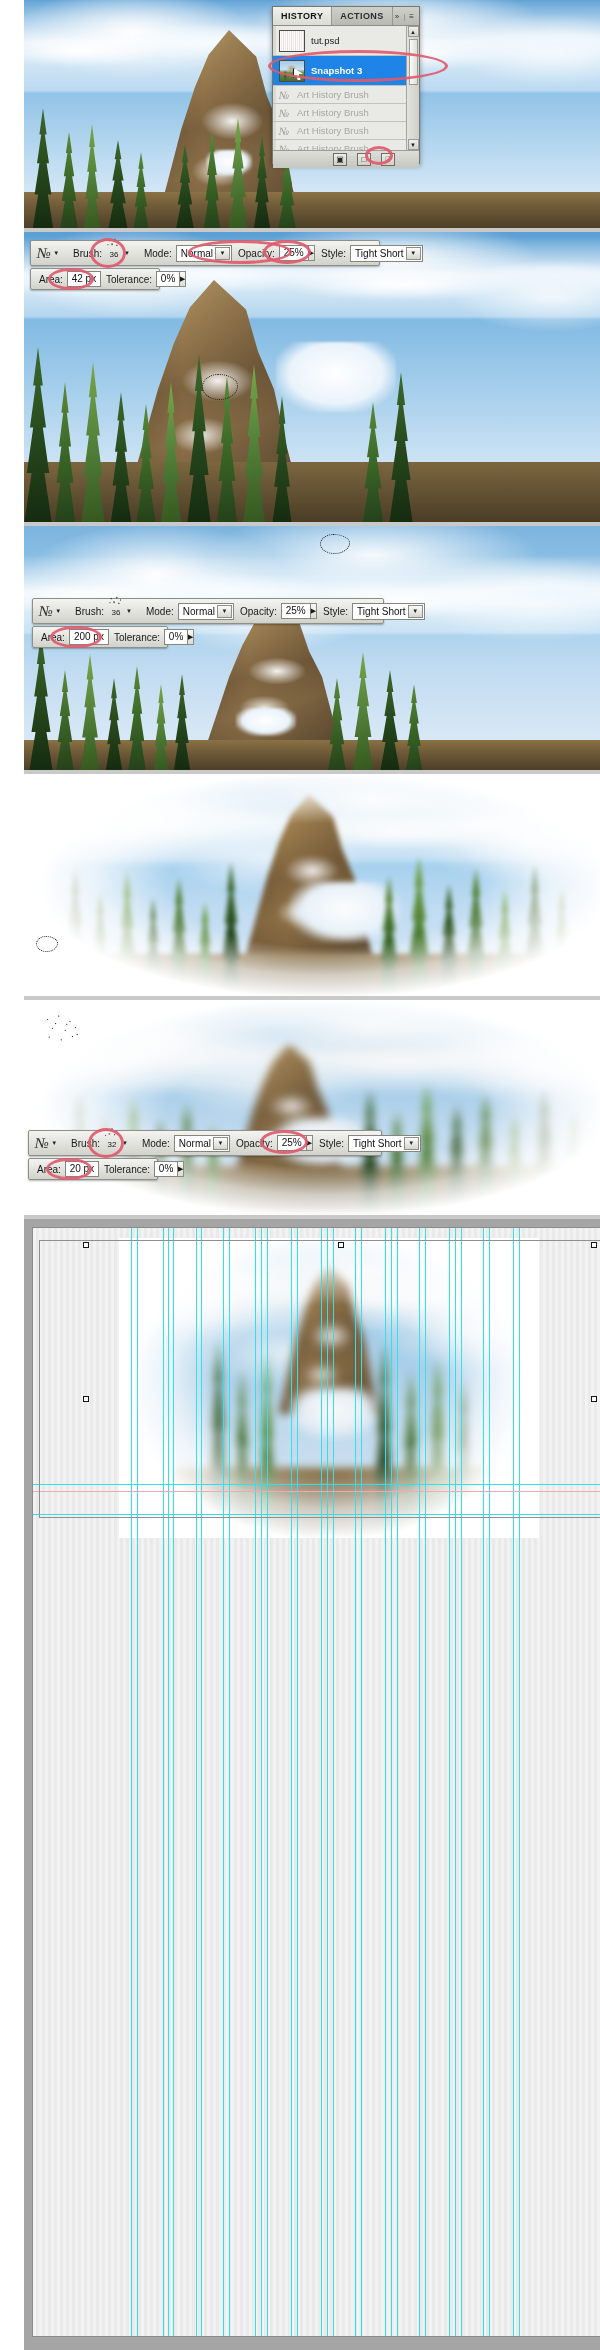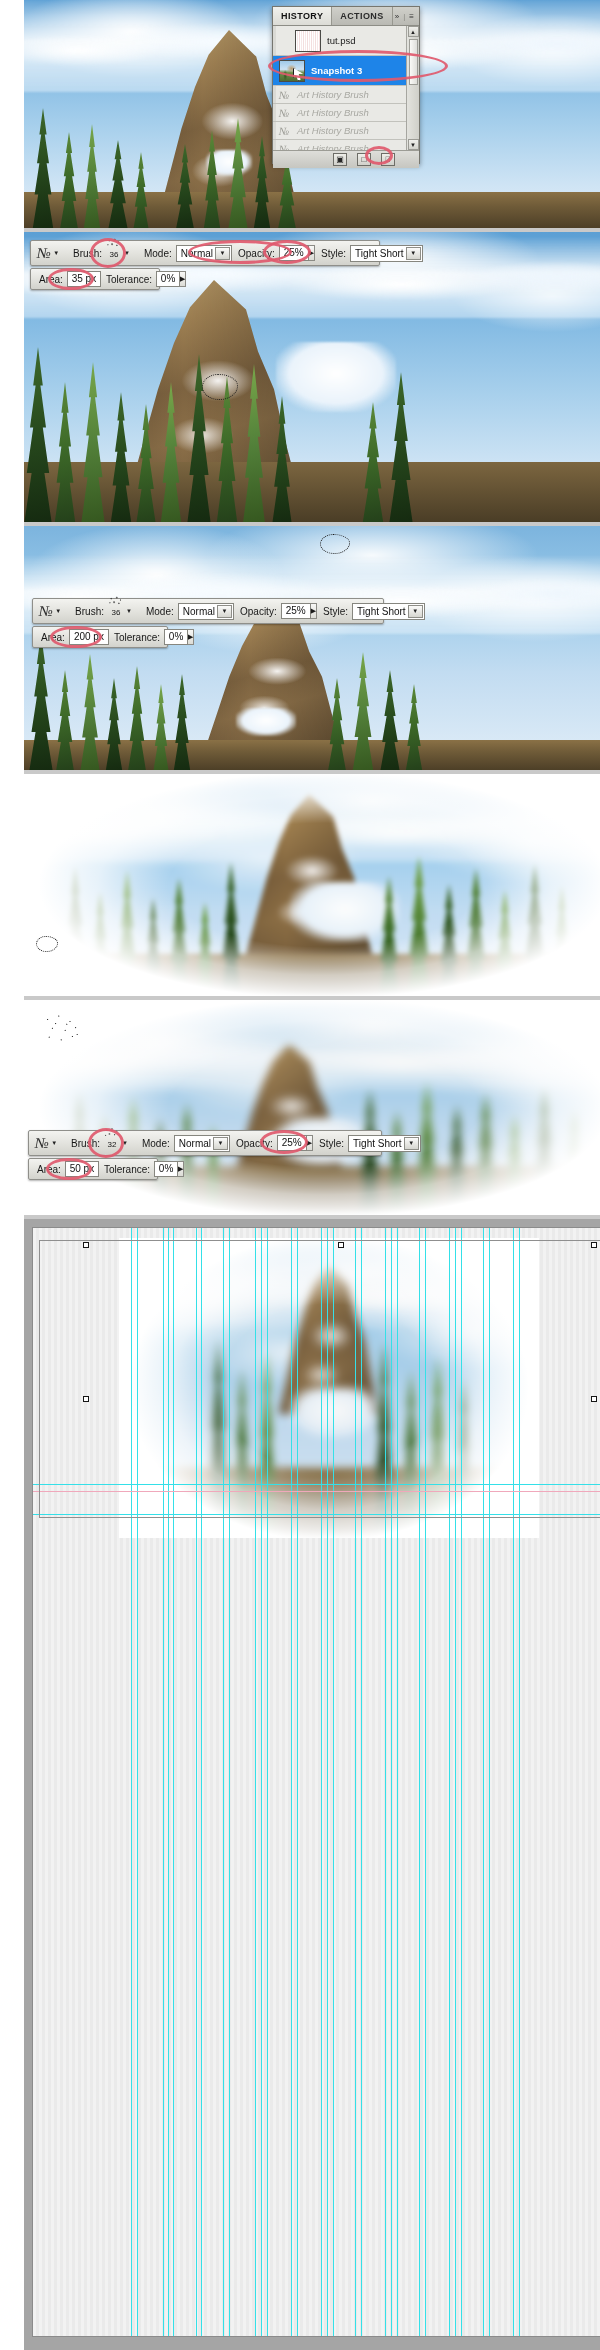--- a/index.html
+++ b/index.html
@@ -279,21 +279,21 @@
   .hp-state-icon {
     width: 16px; height: 14px;
     margin-right: 5px;
     display: flex; align-items: center; justify-content: center;
     font-family: "Liberation Serif", serif;
     font-style: italic;
     font-size: 11px;
     color: #9a9a94;
     flex: none;
   }
-  .hp-label.dim { color: #a8a8a2; font-style: italic; }
+  .hp-label.dim { color: #a8a8a2; }
 
   
   .hp-gutter {
     position: absolute; left: 0; top: 0; bottom: 0; width: 3px;
     background: #dadad5;
   }
 
   .hp-scroll {
     position: absolute; right: 0; top: 0; bottom: 0;
     width: 13px;
@@ -463,21 +463,21 @@
         <div class="hp-tab-icons">
           <span>»</span>
           <span style="color:#8a8a84;">|</span>
           <span>≡</span>
         </div>
       </div>
 
       <div class="hp-body">
         <div class="hp-gutter"></div>
 
-        <div class="hp-row tall" style="padding-left:22px;">
+        <div class="hp-row tall" style="padding-left:6px;">
           <div class="hp-thumb blank"></div>
           <div class="hp-label">tut.psd</div>
         </div>
 
         <div class="hp-row tall selected" style="padding-left:6px;">
           <div class="hp-thumb photo"></div>
           <div class="hp-label">Snapshot 3</div>
           <div class="hand-cursor" style="left:20px;top:12px;"></div>
         </div>
 
@@ -569,21 +569,21 @@
       <span class="ps-label" style="margin-left:6px;">Style:</span>
       <div class="ps-select" style="width:76px;">
         <span>Tight Short</span>
         <span class="arrow">▼</span>
       </div>
     </div>
 
     <div class="ps-bar" style="left:6px;top:36px;width:130px;height:22px;">
       <span class="ps-label">Area:</span>
       <div class="ps-field" style="width:34px;justify-content:center;">
-        <span>35 px</span>
+        <span>42 px</span>
       </div>
       <span class="ps-label" style="margin-left:5px;">Tolerance:</span>
       <div class="ps-field" style="width:24px;justify-content:center;">
         <span>0%</span>
       </div>
       <div class="spin">▶</div>
     </div>
 
     <div class="circle-mark" style="left:66px;top:6px;width:36px;height:30px;"></div>
     <div class="circle-mark" style="left:164px;top:8px;width:104px;height:24px;"></div>
@@ -750,21 +750,21 @@
       <span class="ps-label" style="margin-left:6px;">Style:</span>
       <div class="ps-select" style="width:76px;">
         <span>Tight Short</span>
         <span class="arrow">▼</span>
       </div>
     </div>
 
     <div class="ps-bar" style="left:4px;top:158px;width:130px;height:22px;">
       <span class="ps-label">Area:</span>
       <div class="ps-field" style="width:34px;justify-content:center;">
-        <span>50 px</span>
+        <span>20 px</span>
       </div>
       <span class="ps-label" style="margin-left:5px;">Tolerance:</span>
       <div class="ps-field" style="width:24px;justify-content:center;">
         <span>0%</span>
       </div>
       <div class="spin">▶</div>
     </div>
 
     <div class="circle-mark" style="left:64px;top:128px;width:36px;height:30px;"></div>
     <div class="circle-mark" style="left:236px;top:130px;width:48px;height:24px;"></div>

